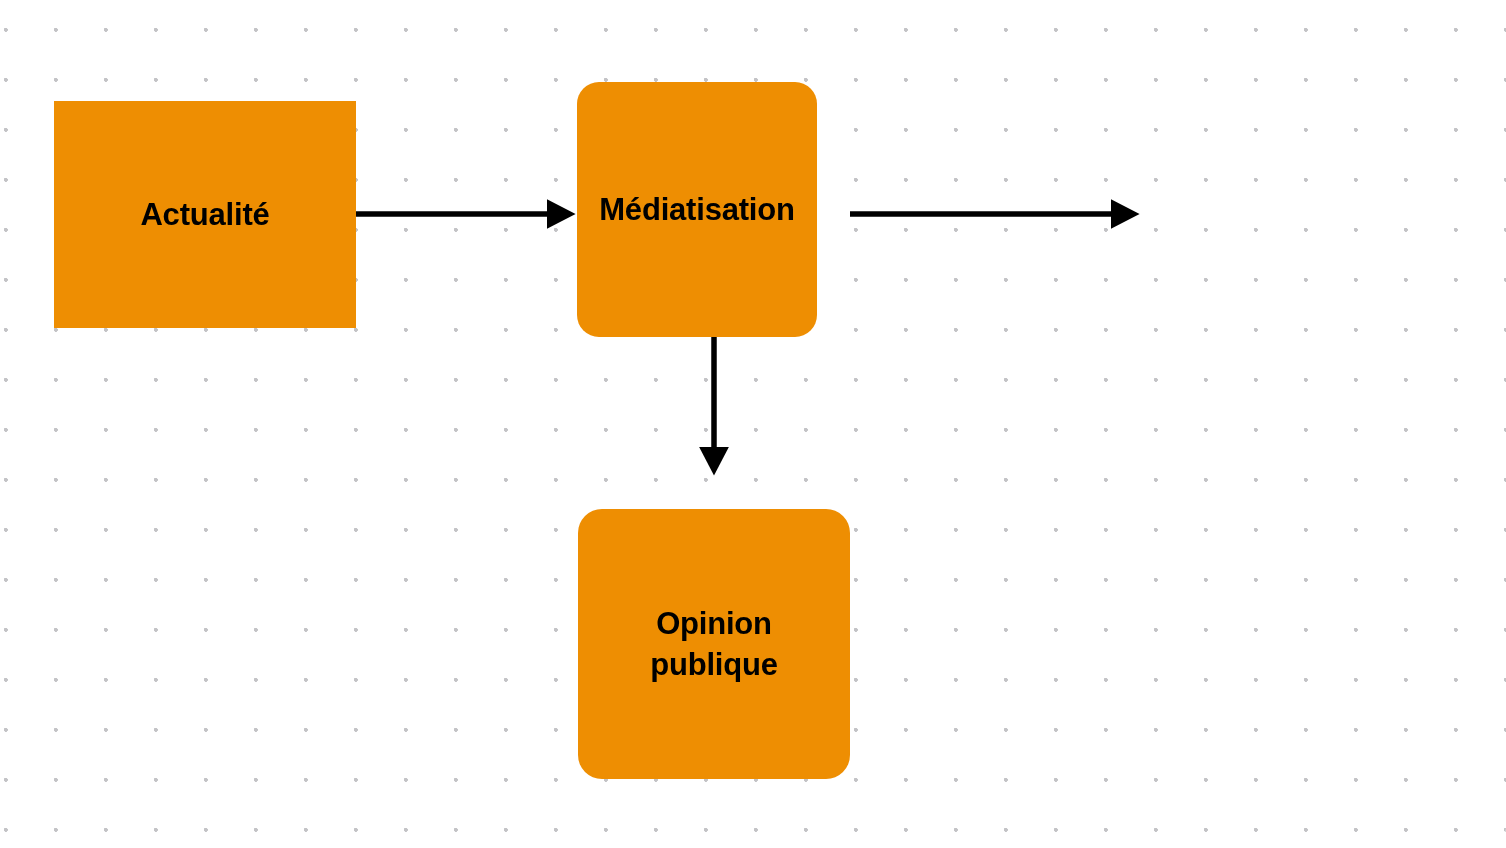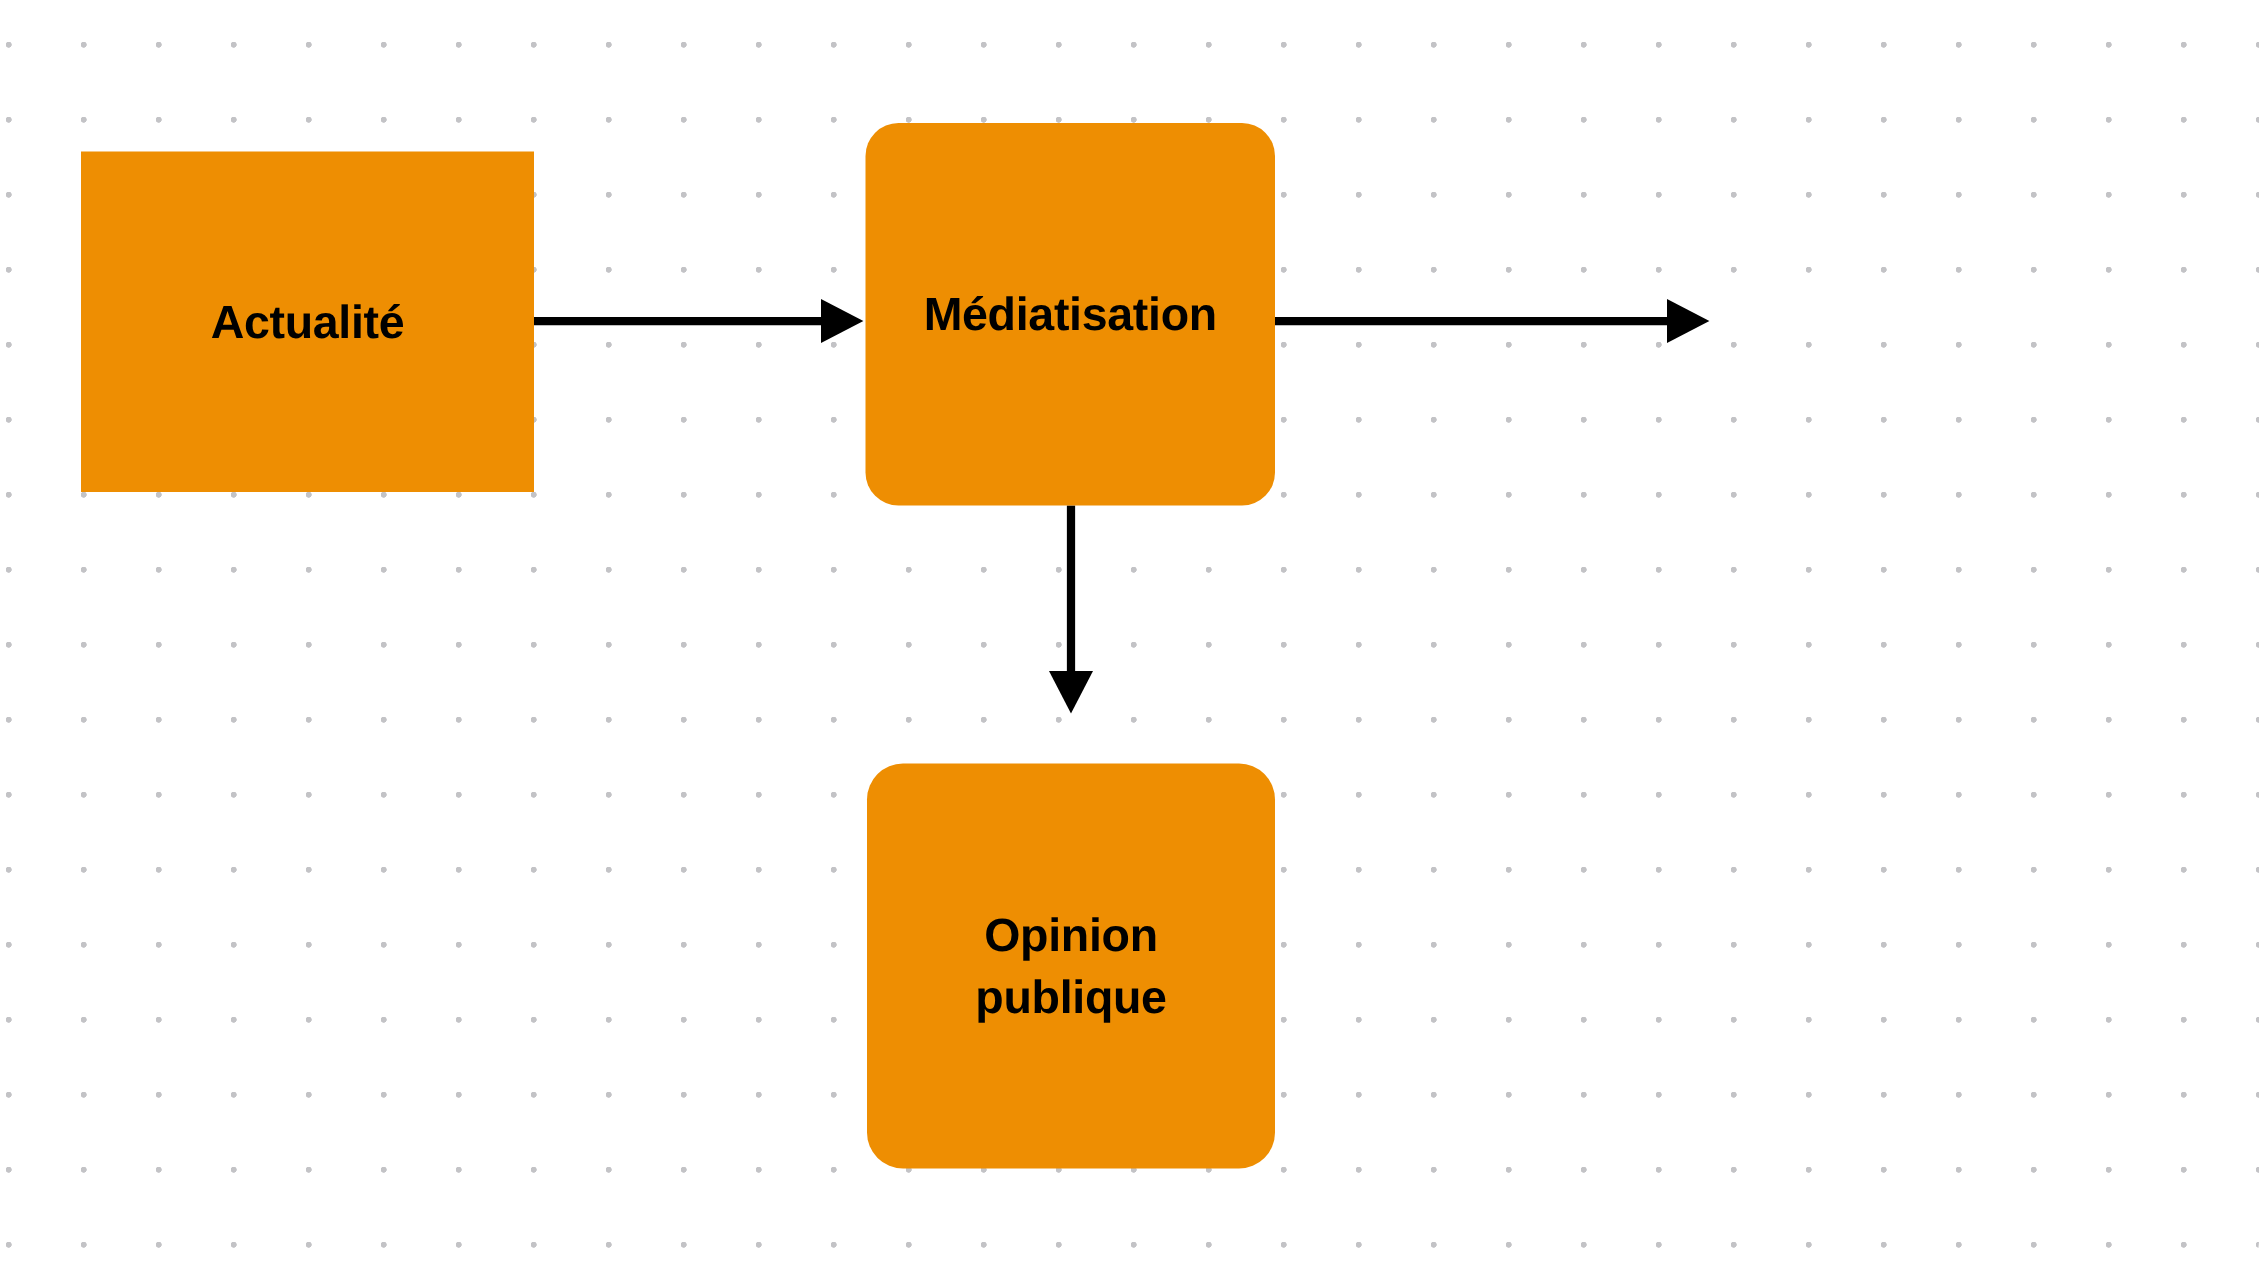--- a/index.html
+++ b/index.html
@@ -49,21 +49,21 @@
   #node-actualite {
     left: 54px;
     top: 101px;
     width: 302px;
     height: 227px;
     border-radius: 0px;
   }
   #node-mediatisation {
     left: 577px;
     top: 82px;
-    width: 273px;
+    width: 240px;
     height: 255px;
     border-radius: 22px;
   }
   #node-action-politique {
     left: 1141px;
     top: 84px;
     width: 253px;
     height: 260px;
     border-radius: 24px;
   }

